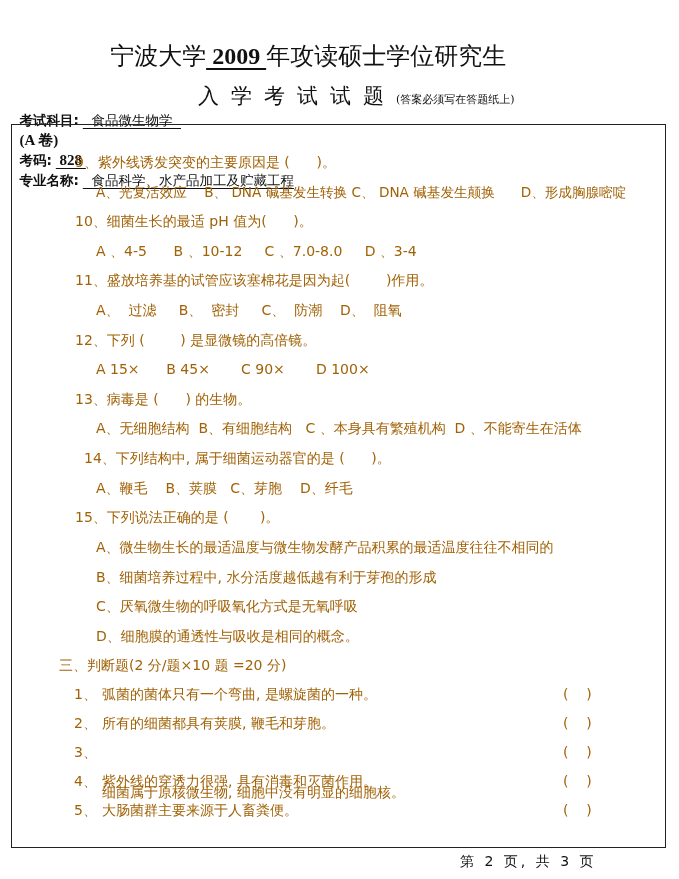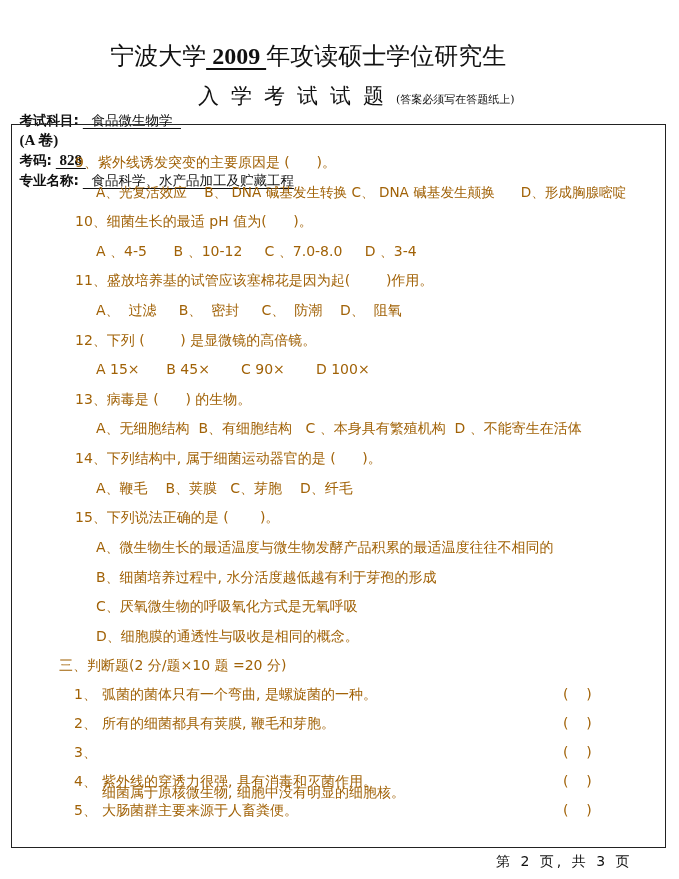--- a/index.html
+++ b/index.html
@@ -29,21 +29,21 @@
   .box {
     position: absolute; left: 11px; top: 124px; width: 655px; height: 724px;
     border: 1.5px solid #222; box-sizing: border-box;
   }
   .q {
     font-family: "DejaVu Sans", sans-serif; font-size: 14px; line-height: 20px; color: #a16207; padding-left: 40px;
   }
   .paren-pair { font-family: "DejaVu Sans", sans-serif; font-size: 14px; }
   .footer {
     top: 849px; left: 460px; font-family: "DejaVu Sans", sans-serif; font-size: 14px;
-    line-height: 24px; letter-spacing: 3px; margin-left: 36px;
+    line-height: 24px; letter-spacing: 3px;
   }
 </style>
 </head>
 <body>
 
 <div class="abs title1">
   <span>宁波大学</span><span class="year"> 2009 </span><span>年攻读硕士学位研究生</span>
 </div>
 <div class="abs title2">
   <span>入学考试试题</span><span class="note">(答案必须写在答题纸上)</span>
@@ -65,21 +65,21 @@
 
 <div class="abs q" style="top:270px;left:35px;">11、盛放培养基的试管应该塞棉花是因为起(        )作用。</div>
 <div class="abs q" style="top:300px;left:56px;">A、  过滤     B、  密封     C、  防潮    D、  阻氧</div>
 
 <div class="abs q" style="top:330px;left:35px;">12、下列 (        ) 是显微镜的高倍镜。</div>
 <div class="abs q" style="top:359px;left:56px;">A 15×      B 45×       C 90×       D 100×</div>
 
 <div class="abs q" style="top:389px;left:35px;">13、病毒是 (      ) 的生物。</div>
 <div class="abs q" style="top:418px;left:56px;">A、无细胞结构  B、有细胞结构   C 、本身具有繁殖机构  D 、不能寄生在活体</div>
 
-<div class="abs q" style="top:448px;left:35px;">14、下列结构中, 属于细菌运动器官的是 (      )。</div>
+<div class="abs q" style="top:448px;left:44px;">14、下列结构中, 属于细菌运动器官的是 (      )。</div>
 <div class="abs q" style="top:478px;left:56px;">A、鞭毛    B、荚膜   C、芽胞    D、纤毛</div>
 
 <div class="abs q" style="top:507px;left:35px;">15、下列说法正确的是 (       )。</div>
 <div class="abs q" style="top:537px;left:56px;">A、微生物生长的最适温度与微生物发酵产品积累的最适温度往往不相同的</div>
 <div class="abs q" style="top:567px;left:56px;">B、细菌培养过程中, 水分活度越低越有利于芽孢的形成</div>
 <div class="abs q" style="top:596px;left:56px;">C、厌氧微生物的呼吸氧化方式是无氧呼吸</div>
 <div class="abs q" style="top:626px;left:56px;">D、细胞膜的通透性与吸收是相同的概念。</div>
 
 <div class="abs q" style="top:655px;left:19px;">三、判断题(2 分/题×10 题 =20 分)</div>
 

